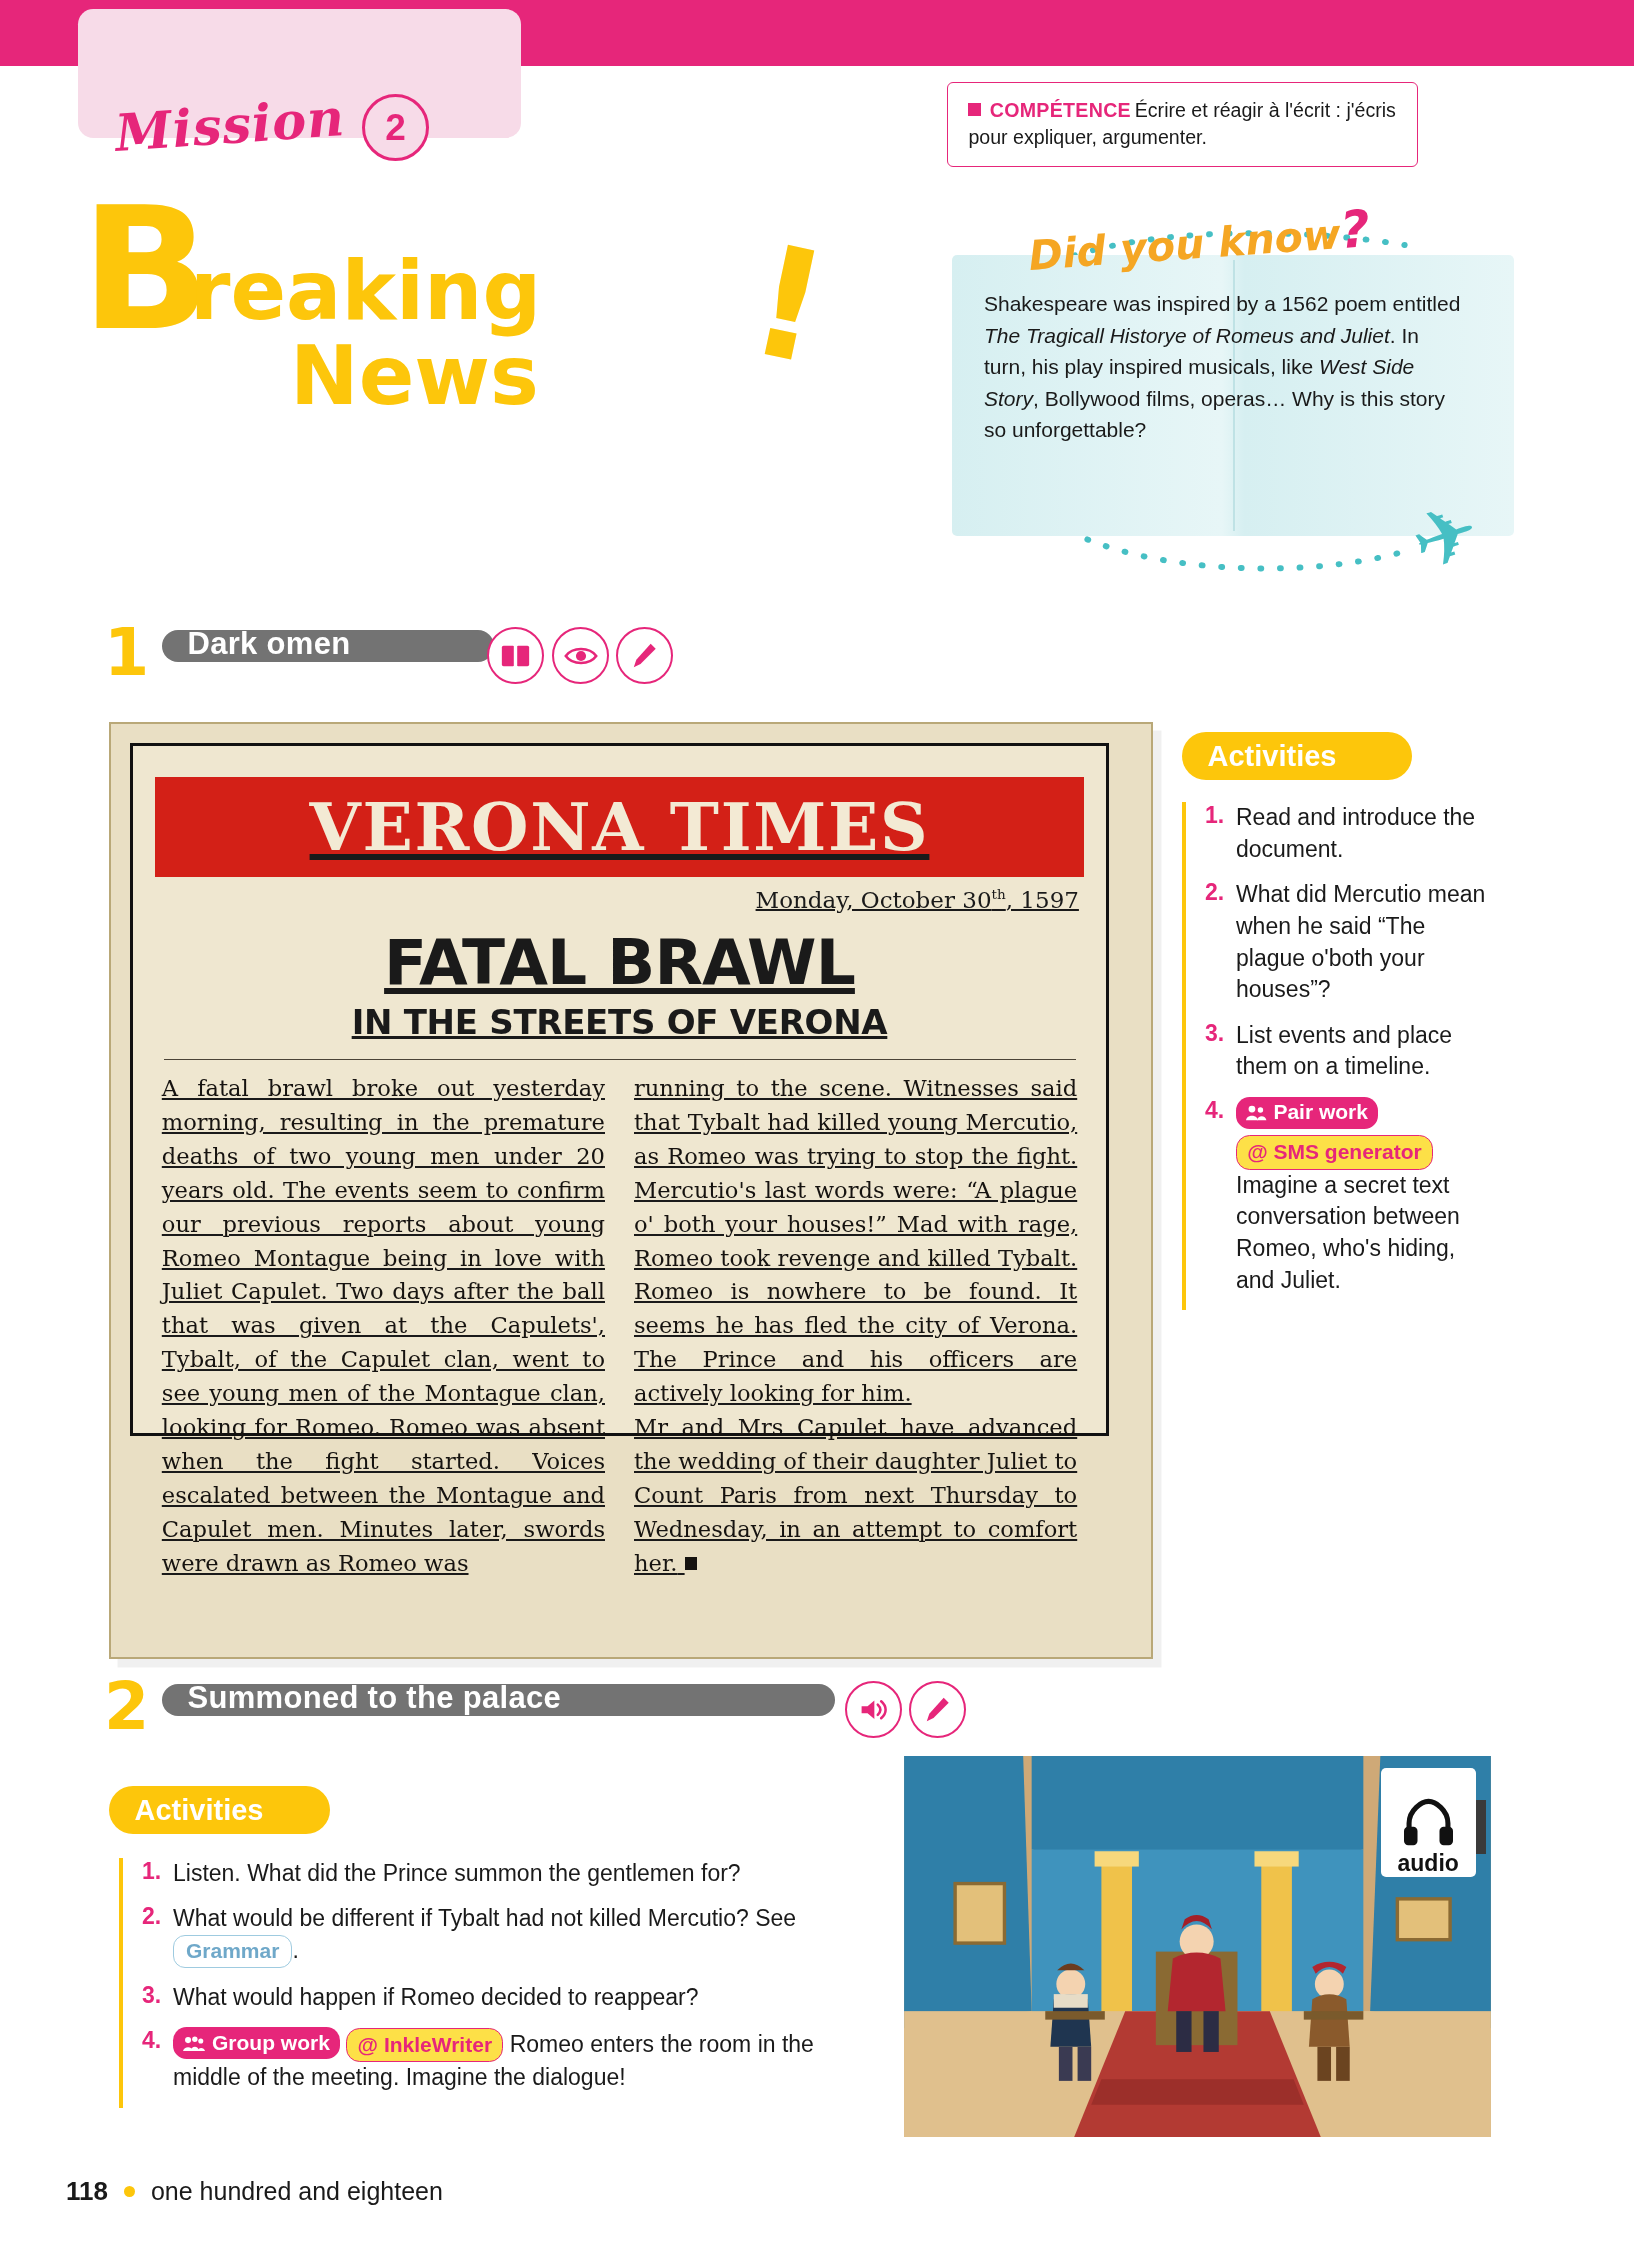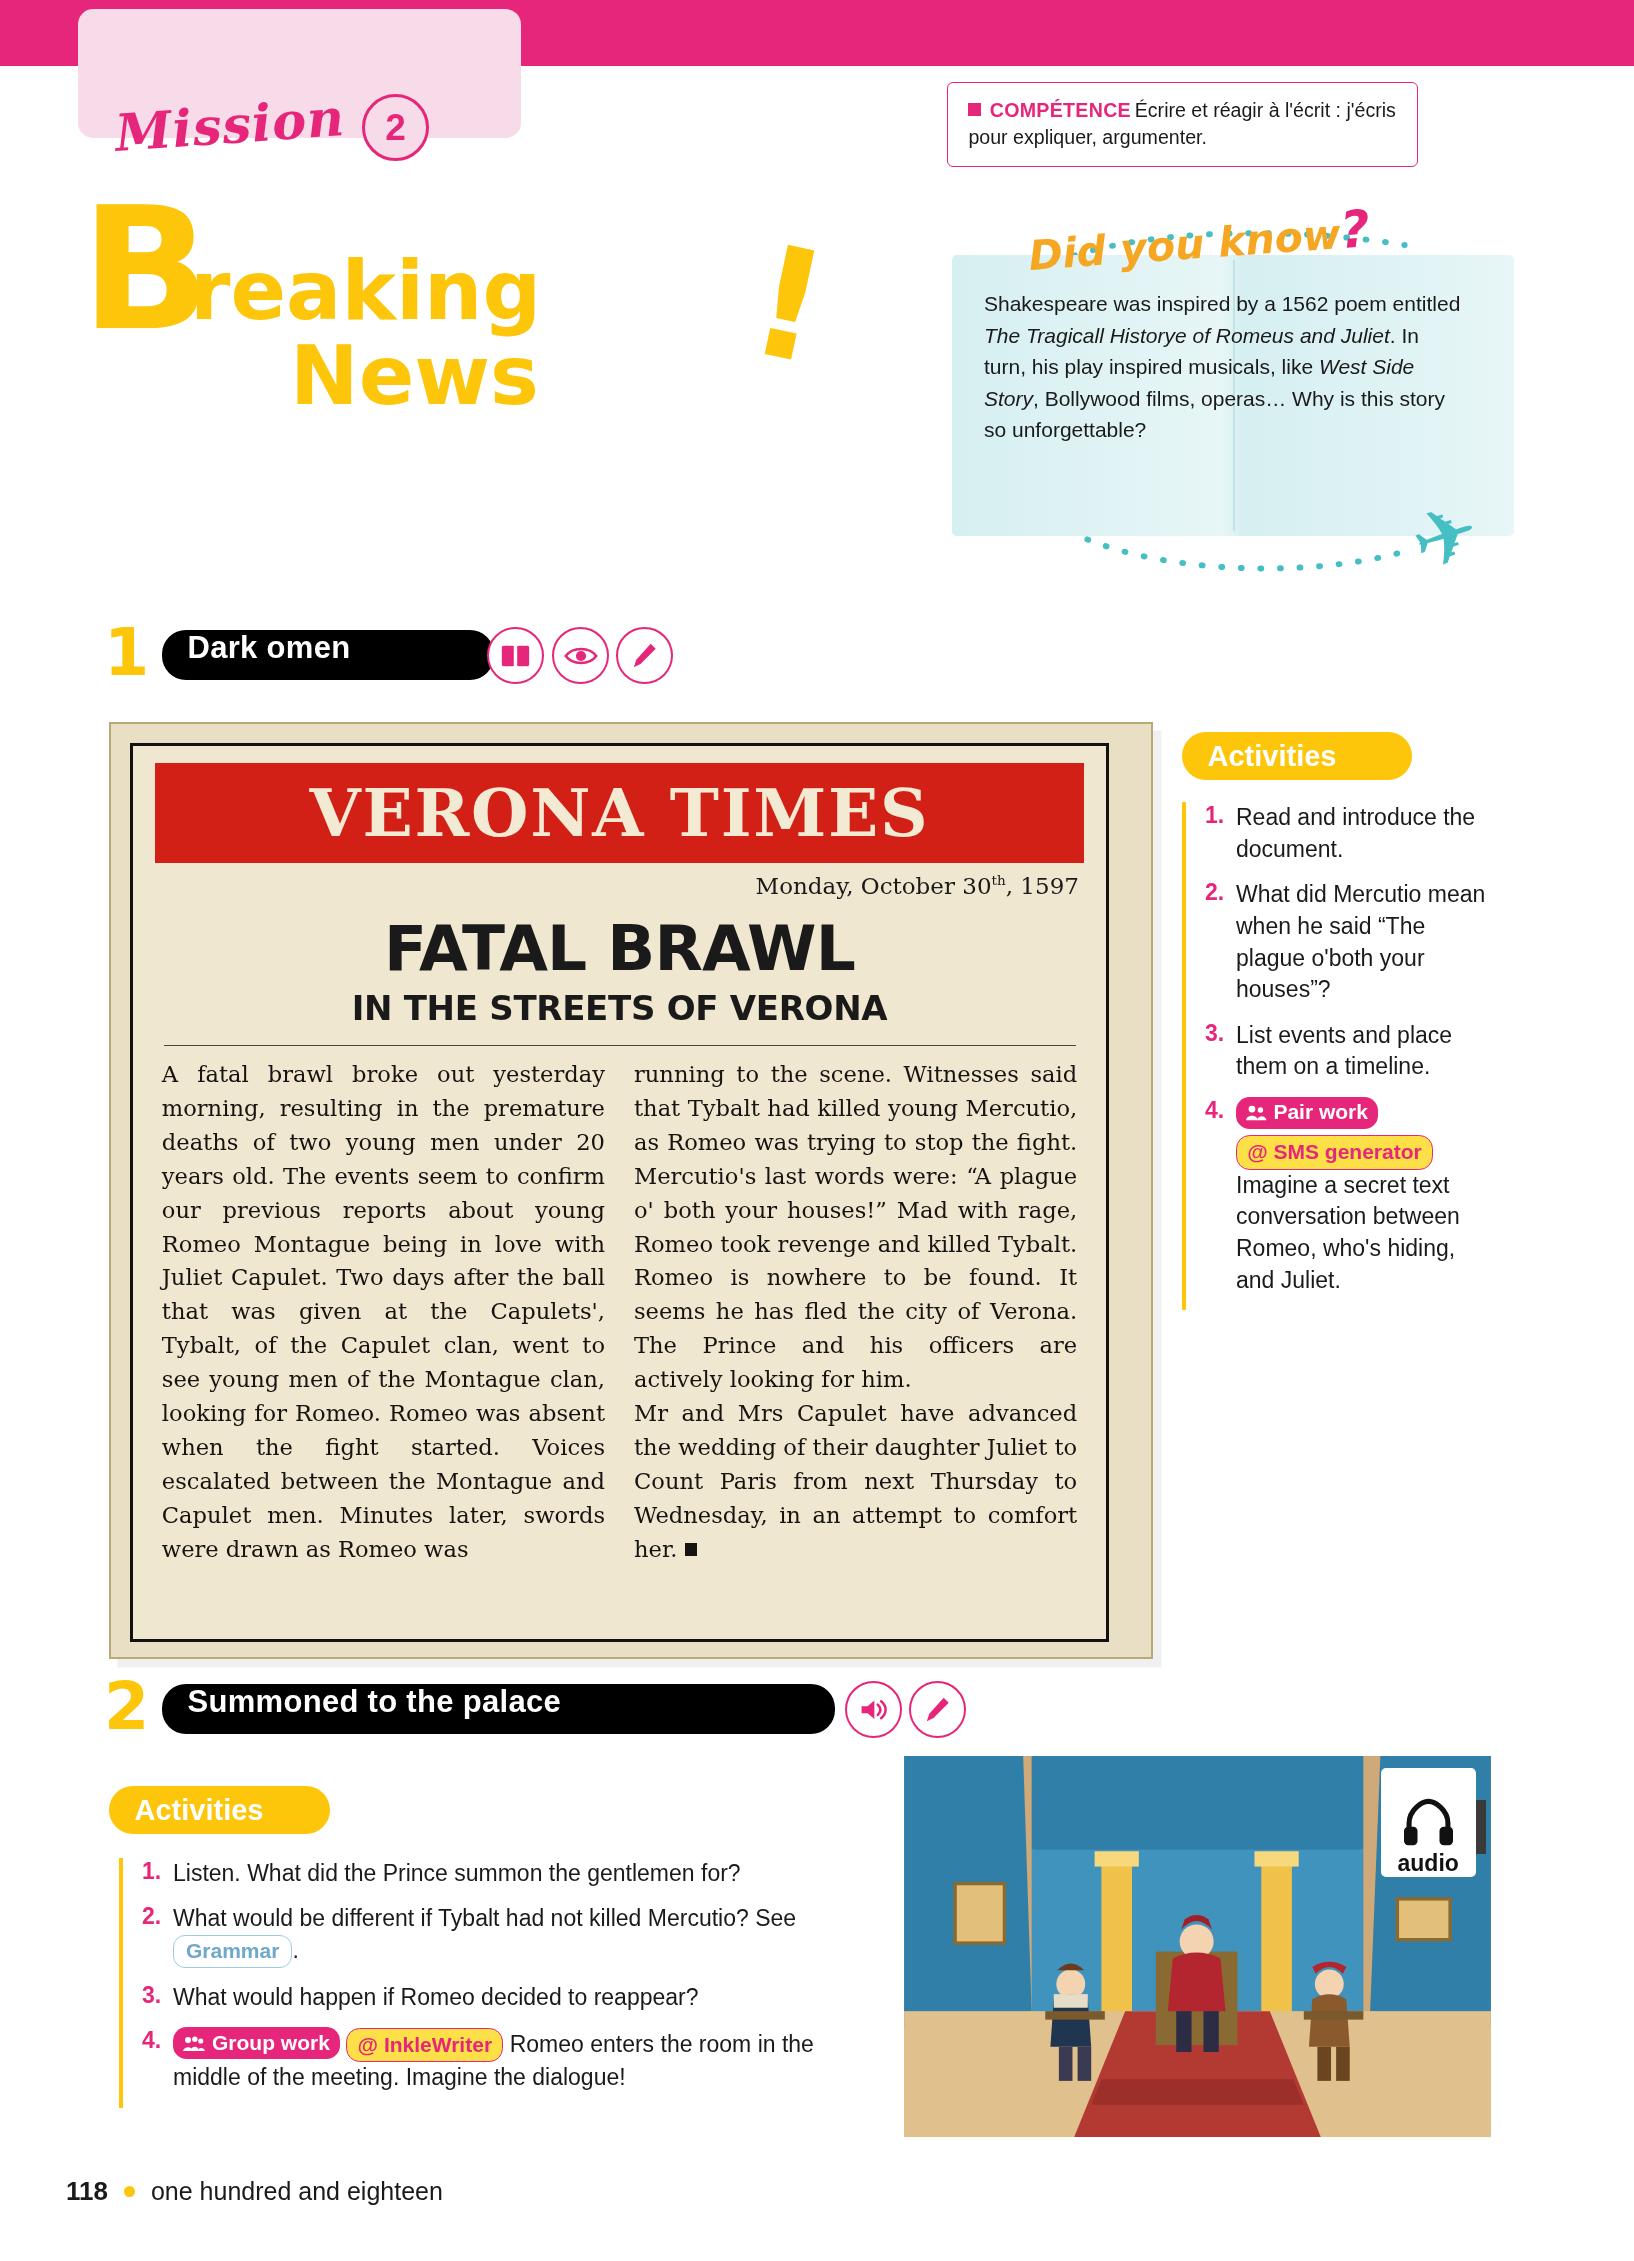--- a/index.html
+++ b/index.html
@@ -73,37 +73,37 @@
   .bn .bang{
     position:absolute;left:673px;top:25.5px;font-size:153px;font-weight:bold;color:#fdc60b;
     font-family:"DejaVu Sans", sans-serif;line-height:1;transform:rotate(12deg);
   }
   
   .sec-num{
     position:absolute;font-size:65px;font-weight:bold;color:#fdc60b;
     font-family:"DejaVu Sans", sans-serif;
   }
   .sec-bar{
-    position:absolute;height:50px;background:#000000;border-radius:24px;
-    display:flex;align-items:flex-start;padding:0 24px 0 25.5px;box-sizing:border-box;
+    position:absolute;height:32px;background:#737373;border-radius:24px;
+    display:flex;align-items:flex-end;padding:0 24px 0 25.5px;box-sizing:border-box;
   }
   .sec-bar .t{color:#fff;font-size:31px;font-weight:bold;letter-spacing:0.3px;white-space:nowrap;}
   .icon-circle{
     position:absolute;width:53px;height:53px;border-radius:50%;background:#fff;
     border:2.6px solid #e6267a;display:flex;align-items:center;justify-content:center;
   }
   
   .paper{
     position:absolute;left:109px;top:722px;width:1040px;height:933px;
     background:#e9dfc4;border:2.6px solid #b9a878;
     box-shadow:8.5px 8.5px 0 rgba(0,0,0,.06);
   }
   .paper-inner{
-    position:absolute;left:19px;top:19px;width:979px;height:899px;
-    background:#efe7d0;border:3.4px solid #111;box-sizing:border-box;padding:17px 22px;
+    position:absolute;left:19px;top:19px;width:979px;height:693px;
+    background:#efe7d0;border:3.4px solid #111;box-sizing:border-box;padding:31px 22px;text-decoration:underline;
   }
   .masthead{
     background:#d32017;height:100px;display:flex;align-items:center;justify-content:center;
     position:relative;
   }
   .masthead .vt{
     font-family:"DejaVu Serif", serif;font-weight:bold;color:#f3ead4;
     font-size:66px;letter-spacing:1.7px;
   }
   .paper-date{

